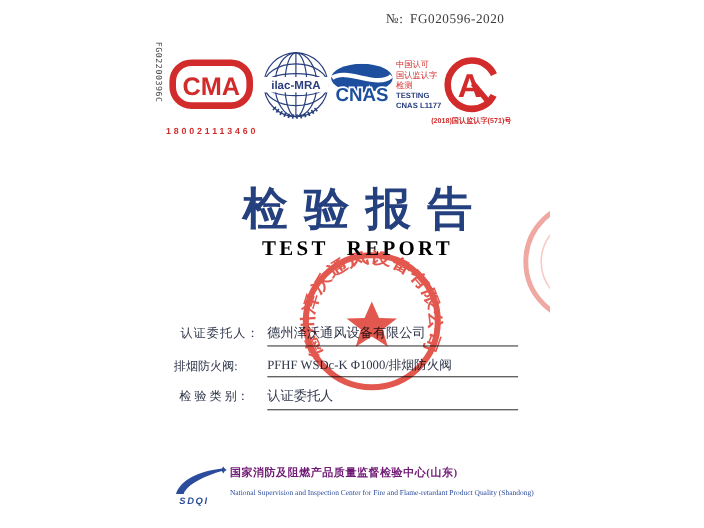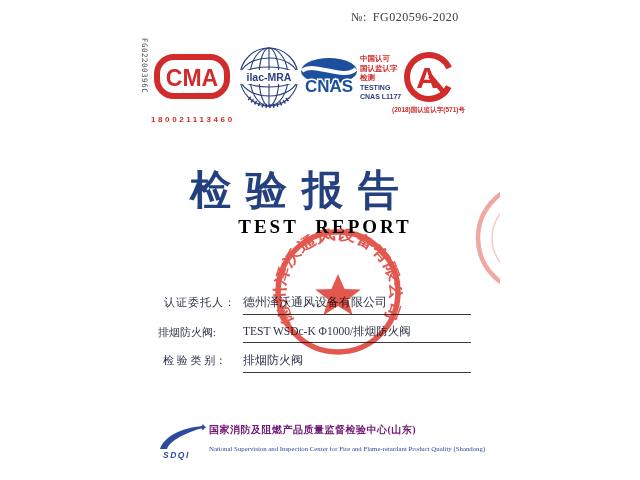--- a/index.html
+++ b/index.html
@@ -13,27 +13,27 @@
 
   
   #side-code{left:140px;top:38px;height:80px;writing-mode:vertical-rl;text-orientation:sideways;
     font-size:7.5px;color:#4a4a4a;letter-spacing:.5px;font-family:"DejaVu Sans Mono",monospace;}
 
   
   .logo{display:block;}
   #cma-number{left:151px;top:115px;font-size:8px;font-weight:bold;color:#d22b2b;
     letter-spacing:2.6px;font-family:"Liberation Sans",sans-serif;}
   #cnas-caption{left:360px;top:54px;width:52px;line-height:9.5px;font-family:"Liberation Sans",sans-serif;}
-  #cnas-caption .zh{font-size:7.5px;font-weight:bold;color:#d22b2b;}
+  #cnas-caption .zh{font-size:7.5px;font-weight:normal;color:#d22b2b;}
   #cnas-caption .en{font-size:7px;font-weight:bold;color:#2a3f7e;}
   #cal-caption{left:392px;top:106px;font-size:6.5px;font-weight:bold;color:#d22b2b;
     font-family:"Liberation Sans",sans-serif;}
 
   
-  #title-zh{left:175px;top:163px;width:300px;text-align:left;font-size:41px;font-weight:bold;
+  #title-zh{left:175px;top:163px;width:300px;text-align:center;font-size:41px;font-weight:bold;
     color:#24407f;letter-spacing:15px;text-indent:15px;}
   #title-en{left:175px;top:216px;width:300px;text-align:center;font-size:19px;font-weight:bold;
     color:#000000;letter-spacing:3px;word-spacing:9px;}
   .form-label{position:absolute;font-size:11px;color:#2e3448;font-weight:normal;white-space:nowrap;}
   .form-value{position:absolute;left:243px;width:228px;border-bottom:1.2px solid #3c3c3c;
     padding-bottom:3px;font-size:12px;color:#2e3448;white-space:nowrap;}
   #row-1 .form-label{left:164px;top:295px;letter-spacing:1px;}
   #row-1 .form-value{top:294px;}
   #row-2 .form-label{left:158px;top:325px;}
   #row-2 .form-value{top:324px;font-size:11.5px;}
@@ -104,25 +104,25 @@
 
   <div class="abs" id="title-zh">检验报告</div>
   <div class="abs" id="title-en">TEST REPORT</div>
 
   <div id="row-1">
     <span class="form-label">认证委托人：</span>
     <span class="form-value">德州泽沃通风设备有限公司</span>
   </div>
   <div id="row-2">
     <span class="form-label">排烟防火阀:</span>
-    <span class="form-value">TEST WSDc-K Φ1000/排烟防火阀</span>
+    <span class="form-value">PFHF WSDc-K Φ1000/排烟防火阀</span>
   </div>
   <div id="row-3">
     <span class="form-label">检 验 类 别：</span>
-    <span class="form-value">排烟防火阀</span>
+    <span class="form-value">认证委托人</span>
   </div>
 
   <svg class="abs" id="company-seal" width="132" height="132" viewBox="-66 -66 132 132">
     <defs>
       <path id="sealArc" d="M -44 30 A 53 53 0 1 1 44 30" fill="none"></path>
     </defs>
     <circle r="60" fill="none" stroke="#dd3327" stroke-width="5.5"></circle>
     <polygon fill="#dd3327" points="0,-22 6.6,-6.9 22.9,-6.5 9.9,3.6 14.6,19.3 0,10 -14.6,19.3 -9.9,3.6 -22.9,-6.5 -6.6,-6.9" transform="translate(0,4)"></polygon>
     <text font-size="14.5" font-weight="bold" fill="#dd3327" font-family="Liberation Serif,serif">
       <textPath href="#sealArc" startOffset="0" textLength="225" lengthAdjust="spacingAndGlyphs">德州泽沃通风设备有限公司</textPath>

